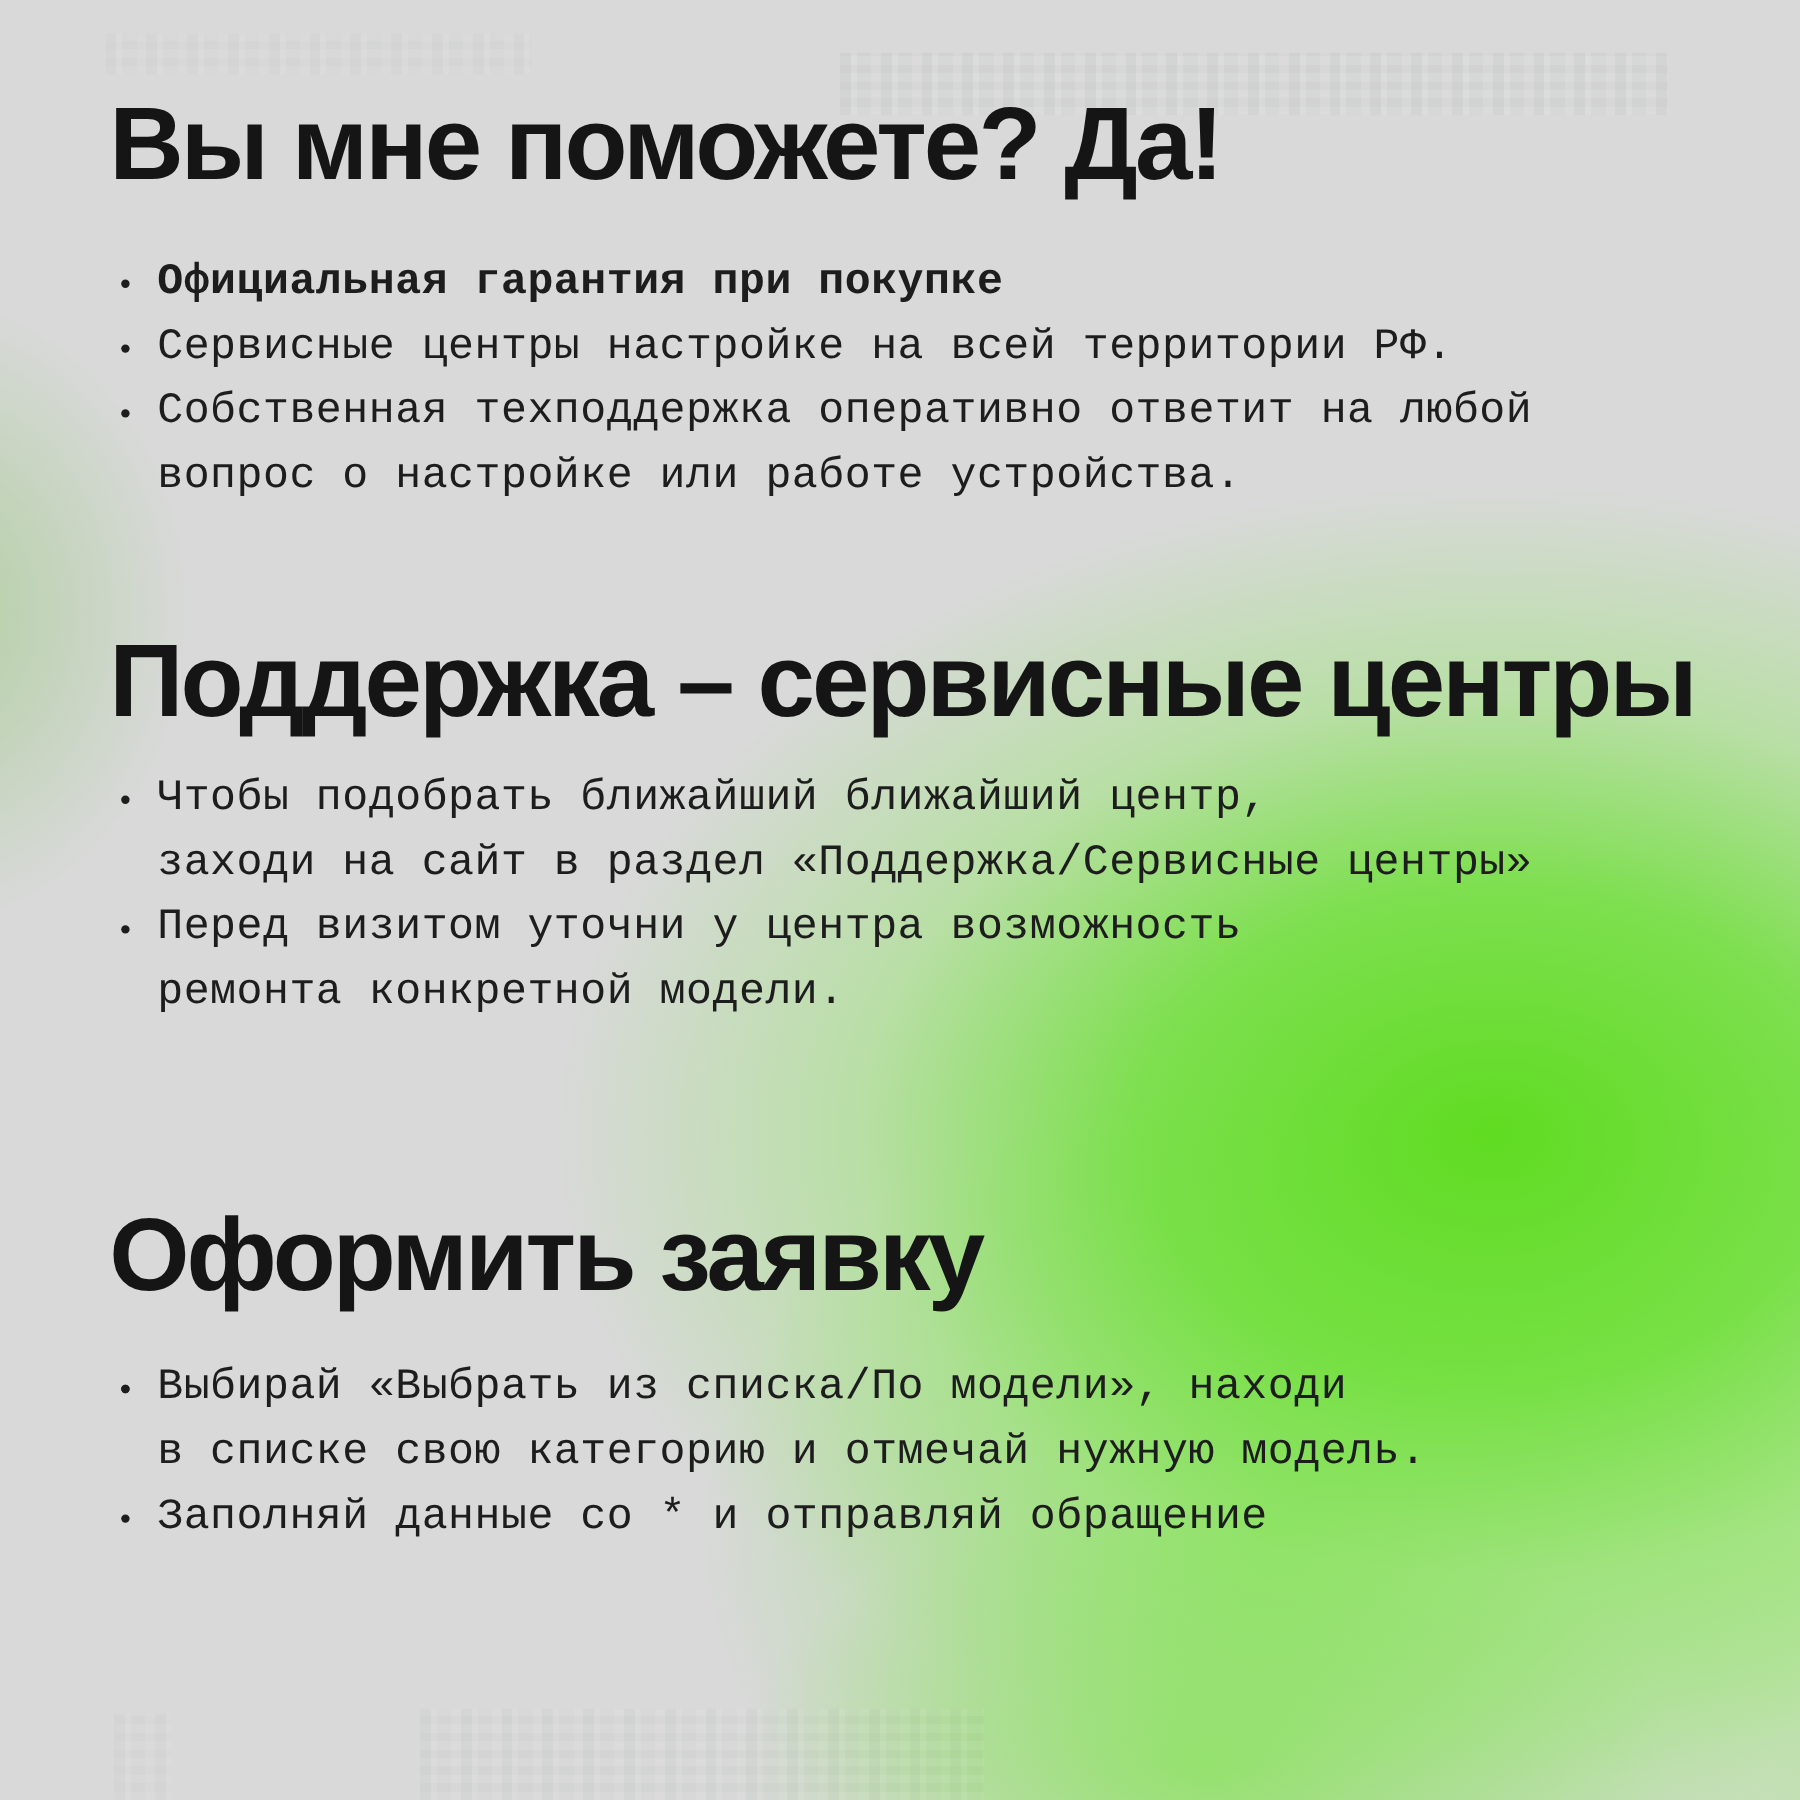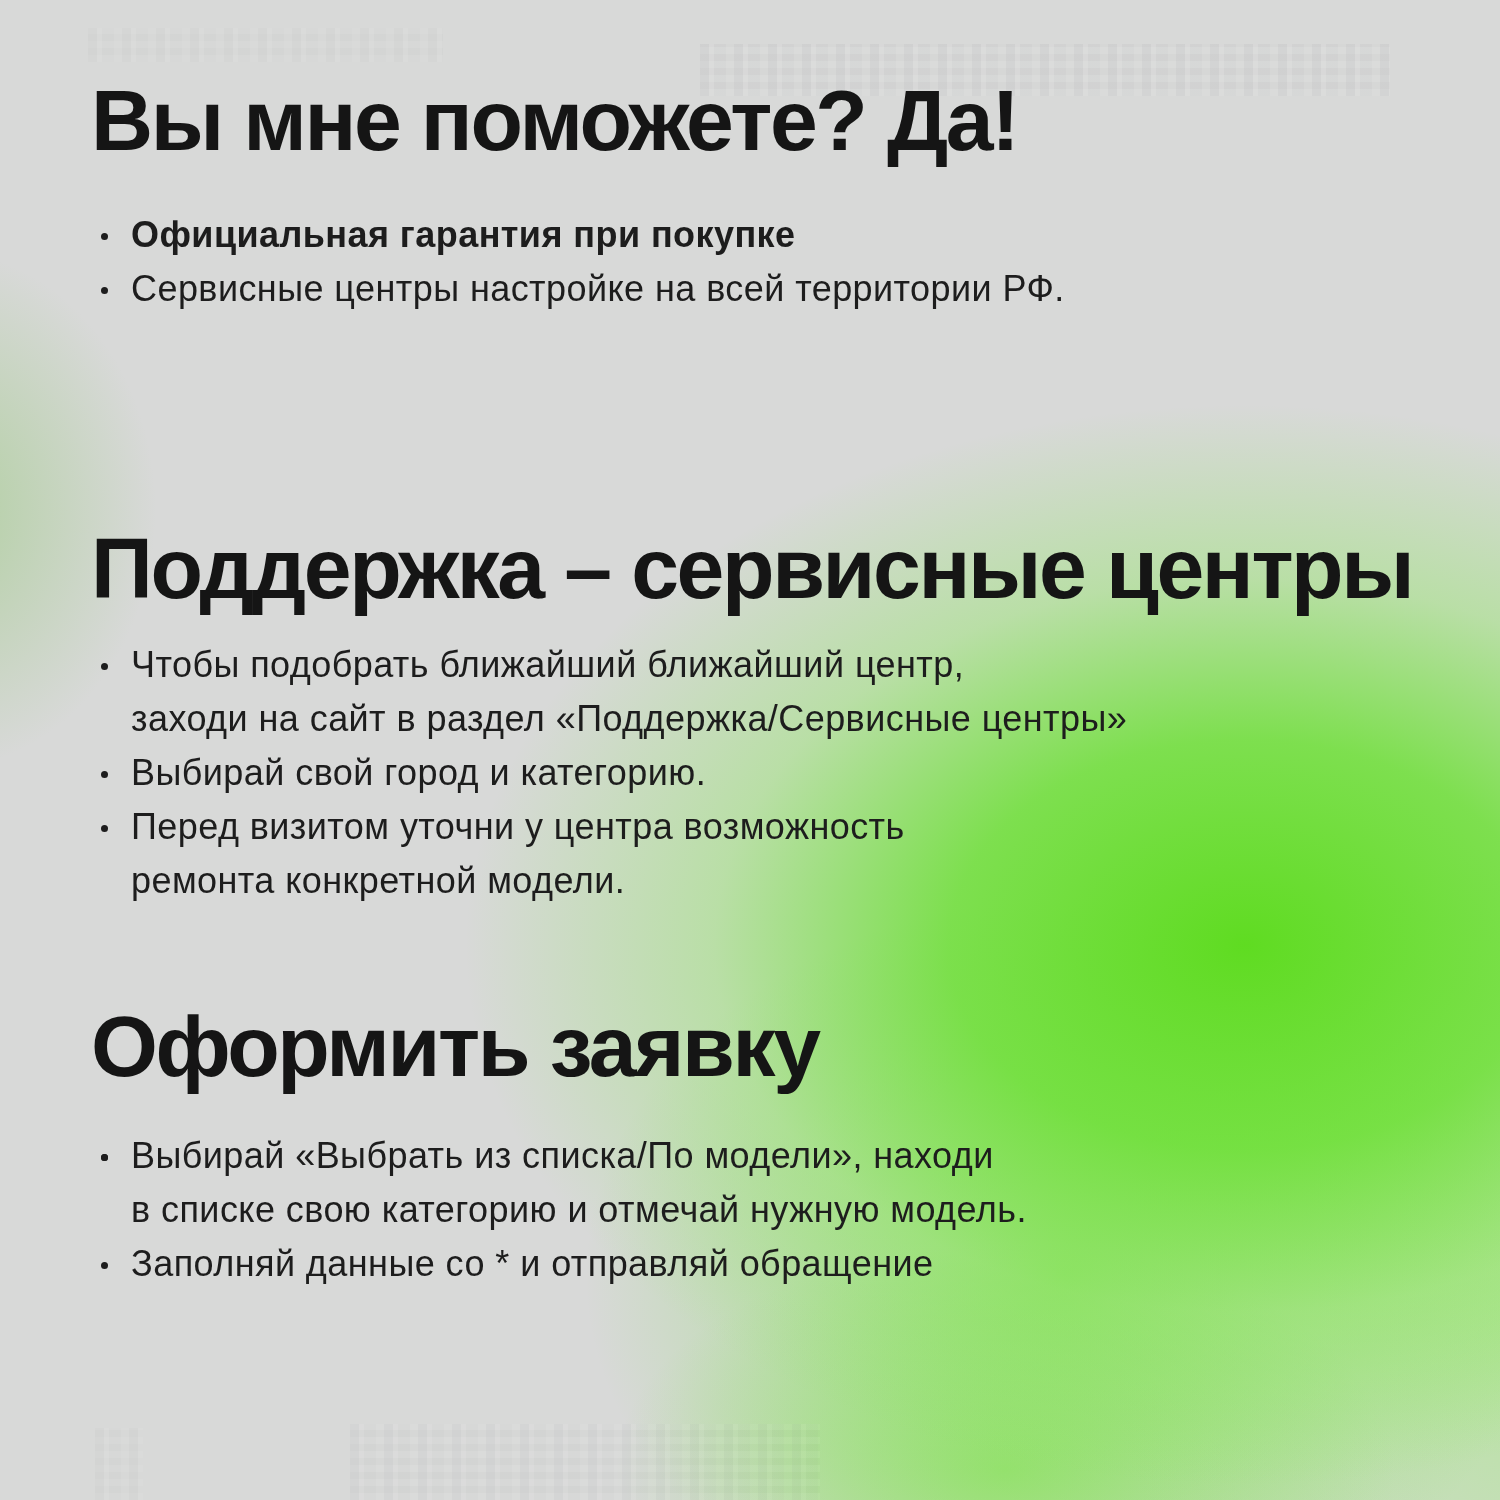--- a/index.html
+++ b/index.html
@@ -77,20 +77,21 @@
     letter-spacing:0.012em;
     color:var(--body-color,#1d1d1d);
   }
   .list1{top:208px;}
   .list2{top:638px;}
   .list3{top:1129px;}
   li.item{
     position:relative;
     padding-left:39px;
     margin:0;
+    font-family:Liberation Mono, monospace;
   }
   li.item .txt{white-space:pre-line;}
   li.item.bold .txt{font-weight:700;}
   li.item .dot{
     position:absolute;
     left:9px;top:25px;
     width:7px;height:7px;
     border-radius:50%;
     background:var(--body-color,#2a2a2a);
   }
@@ -102,27 +103,28 @@
   <div class="bg"></div>
   <div class="ghost ghost-a"></div>
   <div class="ghost ghost-b"></div>
   <div class="ghost ghost-c"></div>
   <div class="ghost ghost-d"></div>
 
   <h1 class="hd hd1">Вы мне поможете? Да!</h1>
   <ul class="blist list1">
       <li class="item bold"><span class="dot"></span><span class="txt">Официальная гарантия при покупке</span></li>
       <li class="item"><span class="dot"></span><span class="txt">Сервисные центры настройке на всей территории РФ.</span></li>
+      <li class="item"><span class="dot"></span><span class="txt">Собственная техподдержка оперативно ответит на любой
+вопрос о настройке или работе устройства.</span></li>
     </ul>
 
   <h1 class="hd hd2">Поддержка – сервисные центры</h1>
   <ul class="blist list2">
       <li class="item"><span class="dot"></span><span class="txt">Чтобы подобрать ближайший ближайший центр,
 заходи на сайт в раздел «Поддержка/Сервисные центры»</span></li>
-      <li class="item"><span class="dot"></span><span class="txt">Выбирай свой город и категорию.</span></li>
       <li class="item"><span class="dot"></span><span class="txt">Перед визитом уточни у центра возможность
 ремонта конкретной модели.</span></li>
     </ul>
 
   <h1 class="hd hd3">Оформить заявку</h1>
   <ul class="blist list3">
       <li class="item"><span class="dot"></span></li>
       <li class="item"><span class="dot"></span><span class="txt">Выбирай «Выбрать из списка/По модели», находи
 в списке свою категорию и отмечай нужную модель.</span></li>
       <li class="item"><span class="dot"></span><span class="txt">Заполняй данные со * и отправляй обращение</span></li>

